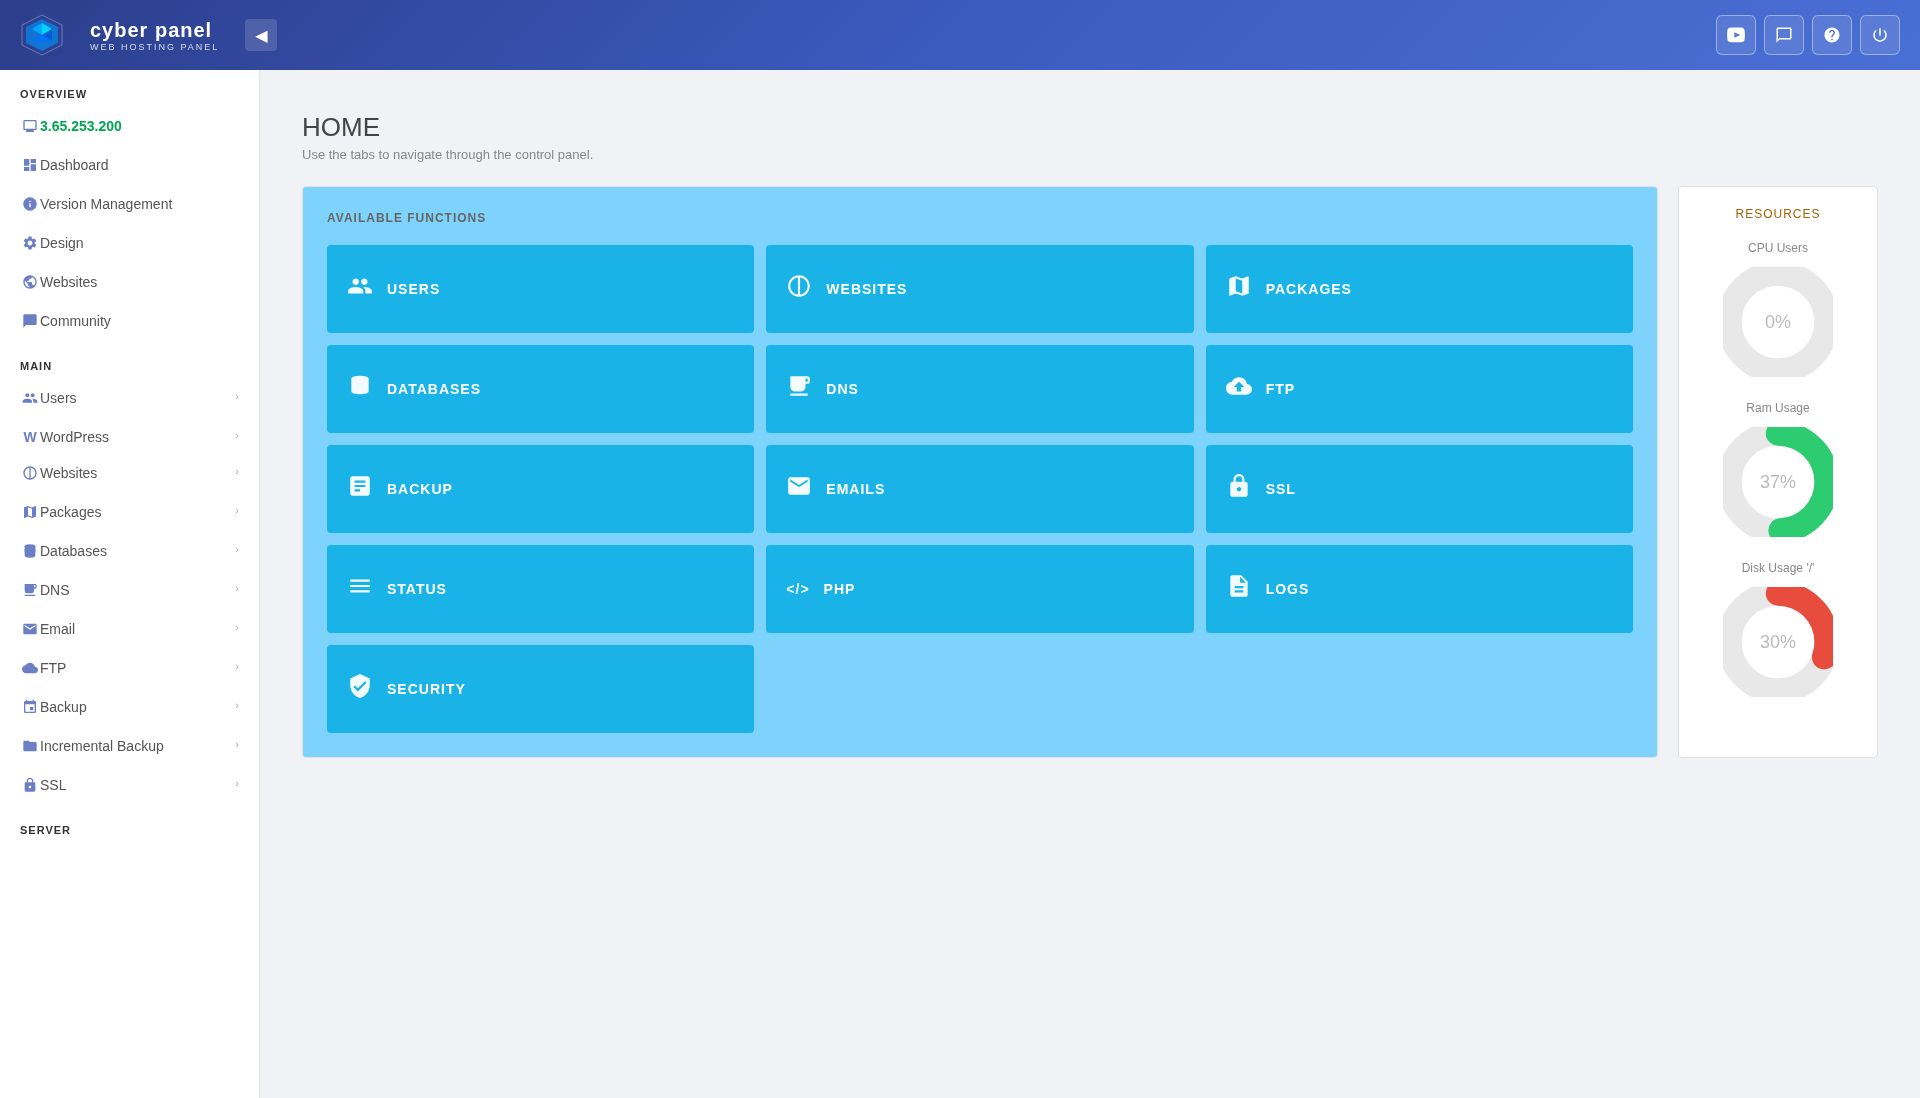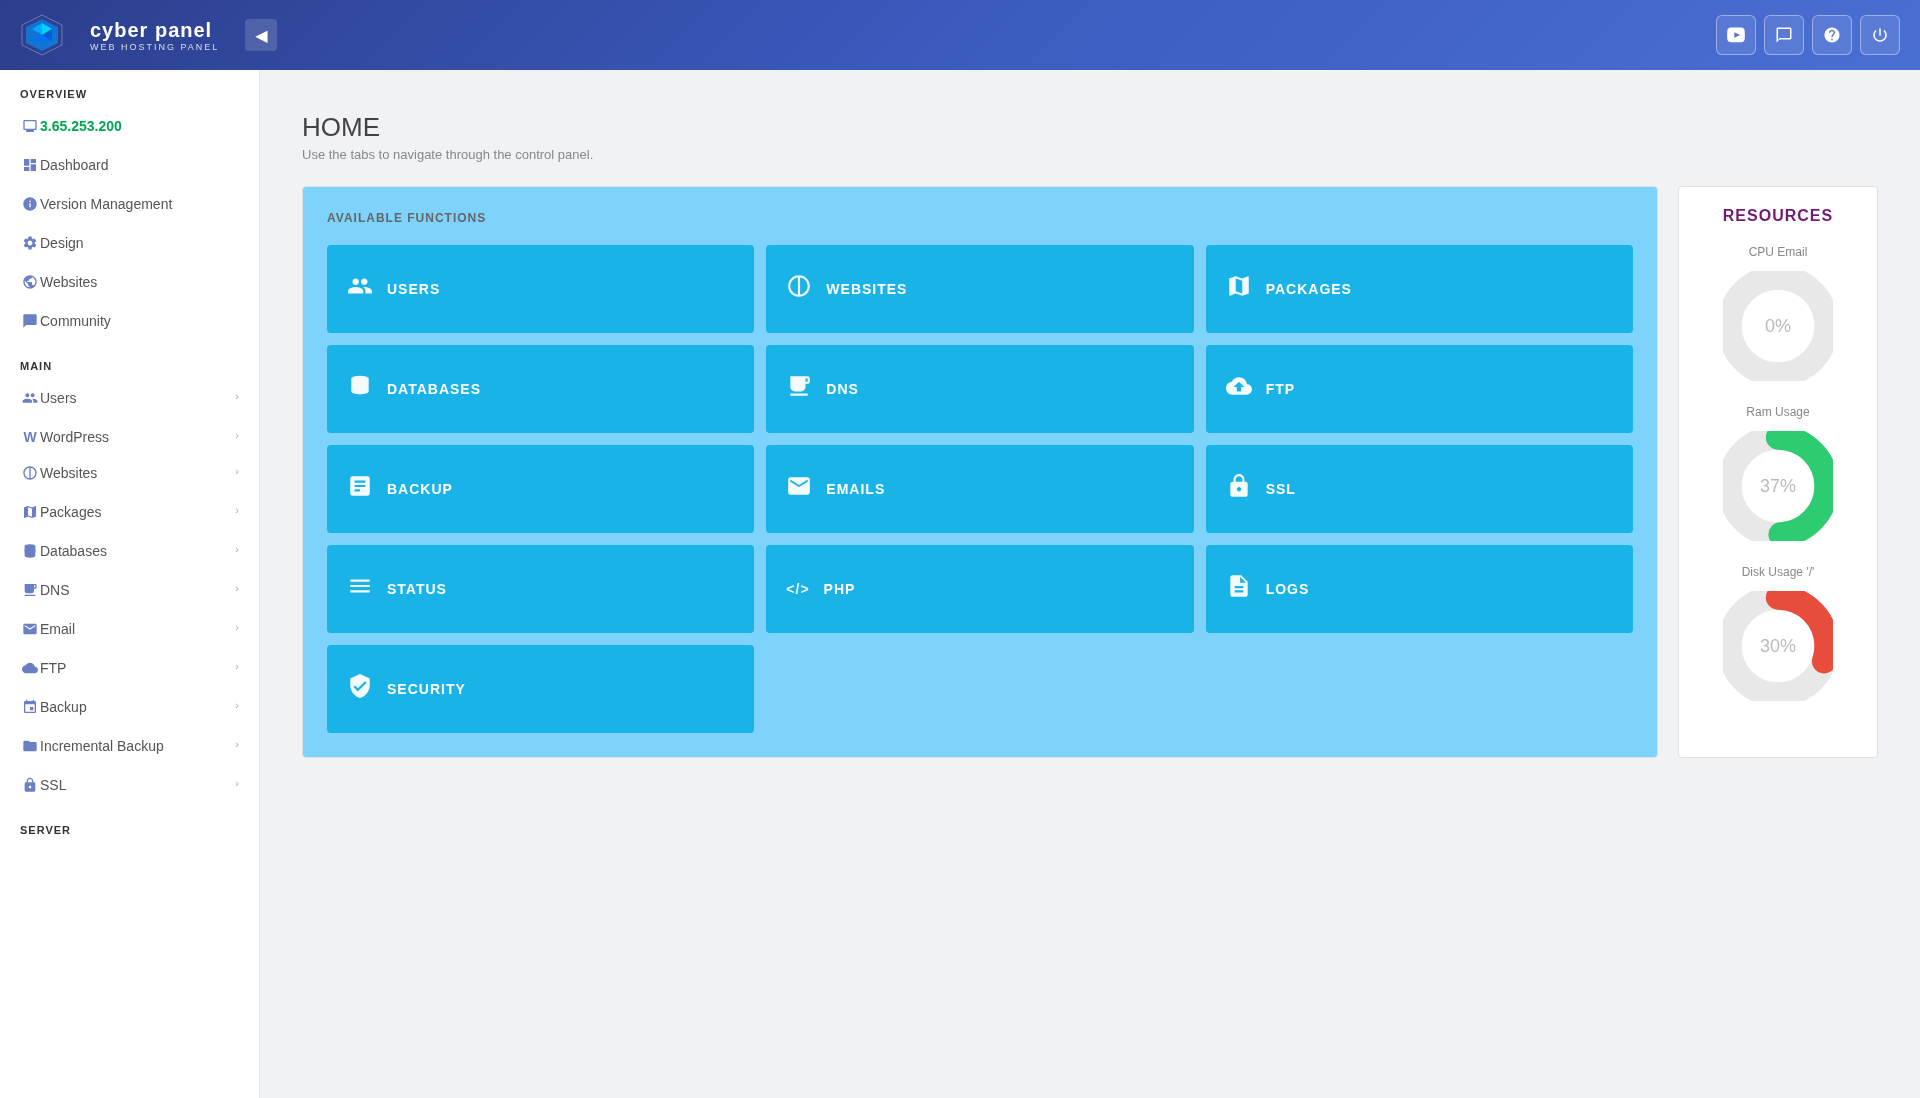--- a/index.html
+++ b/index.html
@@ -135,23 +135,23 @@
     
     .resources-panel {
       width: 200px;
       background: white;
       border-radius: 4px;
       border: 1px solid #e0e0e0;
       padding: 20px;
       flex-shrink: 0;
     }
     .resources-title {
-      font-size: 16px;
-      font-weight: 700;
-      color: #701a75;
+      font-size: 12px;
+      font-weight: 400;
+      color: #a16207;
       letter-spacing: 1px;
       text-transform: uppercase;
       text-align: center;
       margin-bottom: 20px;
     }
     .resource-item { text-align: center; margin-bottom: 24px; }
     .resource-label { font-size: 12px; color: #888; margin-bottom: 12px; }
 
     
     .donut-container { position: relative; width: 110px; height: 110px; margin: 0 auto; }
@@ -514,21 +514,21 @@
             <span>SECURITY</span>
           </button>
 
         </div>
       </div>
 
       <div class="resources-panel">
         <div class="resources-title">RESOURCES</div>
 
         <div class="resource-item">
-          <div class="resource-label">CPU Email</div>
+          <div class="resource-label">CPU Users</div>
           <div class="donut-container">
             <svg viewBox="0 0 36 36">
               <circle class="donut-bg" cx="18" cy="18" r="15.9"></circle>
               <circle class="donut-fill" cx="18" cy="18" r="15.9" stroke="#e8e8e8" stroke-dasharray="0 100"></circle>
             </svg>
             <div class="donut-text">0%</div>
           </div>
         </div>
 
         <div class="resource-item">

